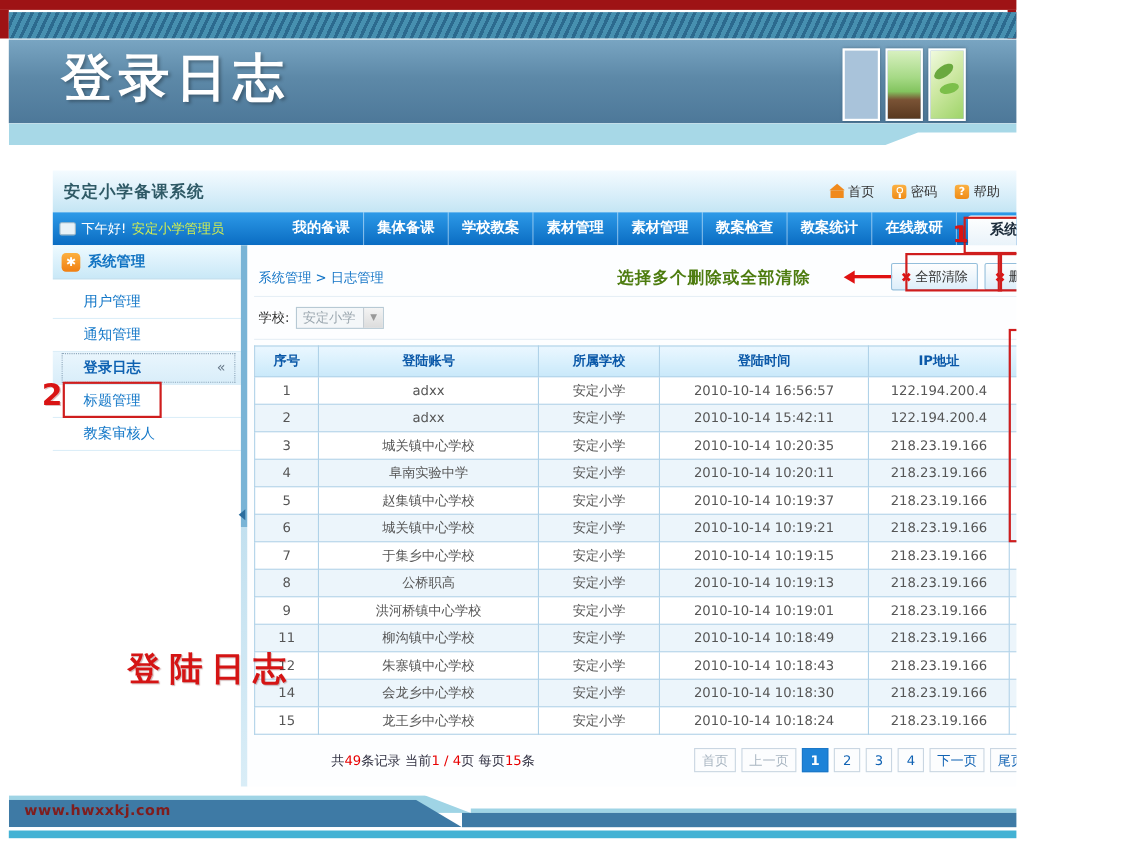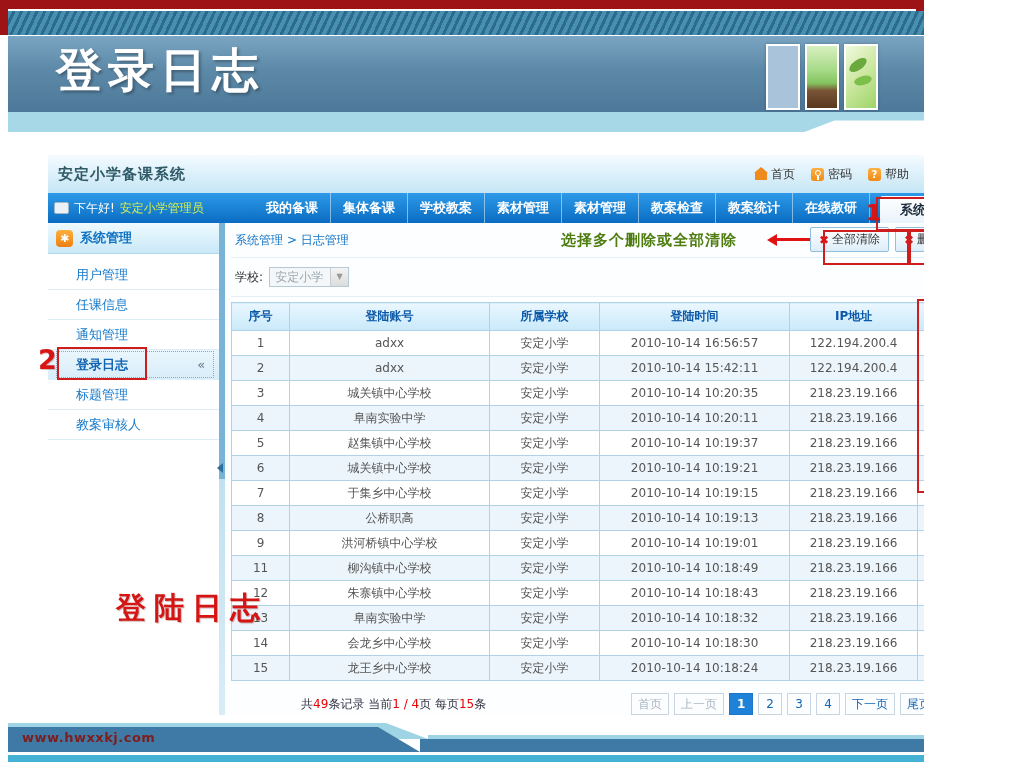--- a/index.html
+++ b/index.html
@@ -84,21 +84,21 @@
   .side-list li{position:relative;height:29px;line-height:29px;padding-left:28px;border-bottom:1px solid #dceef8;cursor:pointer;}
   .side-list li.active{background:linear-gradient(180deg,#eaf6fd,#d8edf9);color:#0f62b2;font-weight:bold;}
   .side-list li.active::after{content:"";position:absolute;left:8px;right:5px;top:1px;bottom:1px;
                               border:1px dotted #90a8bc;pointer-events:none;}
   .collapse{position:absolute;right:14px;color:#667788;font-weight:normal;}
   .divider{width:6px;position:relative;background:linear-gradient(180deg,#79b4d6 0,#79b4d6 52%,#c2e0ef 52%,#d9edf7 100%);}
   .handle{position:absolute;top:240px;left:-2px;width:0;height:0;border-top:5px solid transparent;
           border-bottom:5px solid transparent;border-right:6px solid #2c6e9e;}
 
   
-  .content{flex:1;position:relative;padding:0 6px;box-sizing:border-box;background:#fdfeff;}
+  .content{flex:1;position:relative;padding:12px 6px;box-sizing:border-box;background:#fdfeff;}
   .crumb-row{position:relative;height:34px;display:flex;align-items:center;font-size:12px;border-bottom:1px solid #e6eff6;}
   .crumb{color:#1374c6;padding-left:4px;}
   .btns{position:absolute;right:2px;top:4px;display:flex;gap:6px;}
   .btn{height:25px;padding:0 8px;background:linear-gradient(180deg,#fefefe,#ddeefa);border:1px solid #93bedb;
        border-radius:2px;font-size:12px;color:#333;display:flex;align-items:center;gap:3px;cursor:pointer;
        font-family:inherit;}
   .x-glyph{color:#e01212;font-weight:bold;}
   .tip{position:absolute;left:330px;top:8px;font-size:15px;font-weight:bold;color:#4d7c0f;letter-spacing:1px;white-space:nowrap;}
   .tip-arrow{position:absolute;left:545px;top:15px;width:68px;height:3px;background:#e01212;}
   .tip-arrow::before{content:"";position:absolute;left:-9px;top:-4.5px;border-top:6px solid transparent;
@@ -213,21 +213,20 @@
 
     <div class="main">
 
       <div class="sidebar">
         <div class="side-head">
           <span class="flower-icon">✱</span>
           <span>系统管理</span>
         </div>
         <ul class="side-list">
             <li><span>用户管理</span></li>
-            <li><span>任课信息</span></li>
             <li><span>通知管理</span></li>
             <li class="active"><span>登录日志</span><span class="collapse">«</span></li>
             <li><span>标题管理</span></li>
             <li><span>教案审核人</span></li>
           </ul>
       </div>
 
       <div class="divider">
         <span class="handle"></span>
       </div>
@@ -359,28 +358,20 @@
               </tr>
               <tr>
                 <td>12</td>
                 <td>朱寨镇中心学校</td>
                 <td>安定小学</td>
                 <td>2010-10-14 10:18:43</td>
                 <td>218.23.19.166</td>
                 <td><input type="checkbox" style=""></td>
               </tr>
               <tr>
-                <td>13</td>
-                <td>阜南实验中学</td>
-                <td>安定小学</td>
-                <td>2010-10-14 10:18:32</td>
-                <td>218.23.19.166</td>
-                <td><input type="checkbox" style=""></td>
-              </tr>
-              <tr>
                 <td>14</td>
                 <td>会龙乡中心学校</td>
                 <td>安定小学</td>
                 <td>2010-10-14 10:18:30</td>
                 <td>218.23.19.166</td>
                 <td><input type="checkbox" style=""></td>
               </tr>
               <tr>
                 <td>15</td>
                 <td>龙王乡中心学校</td>

